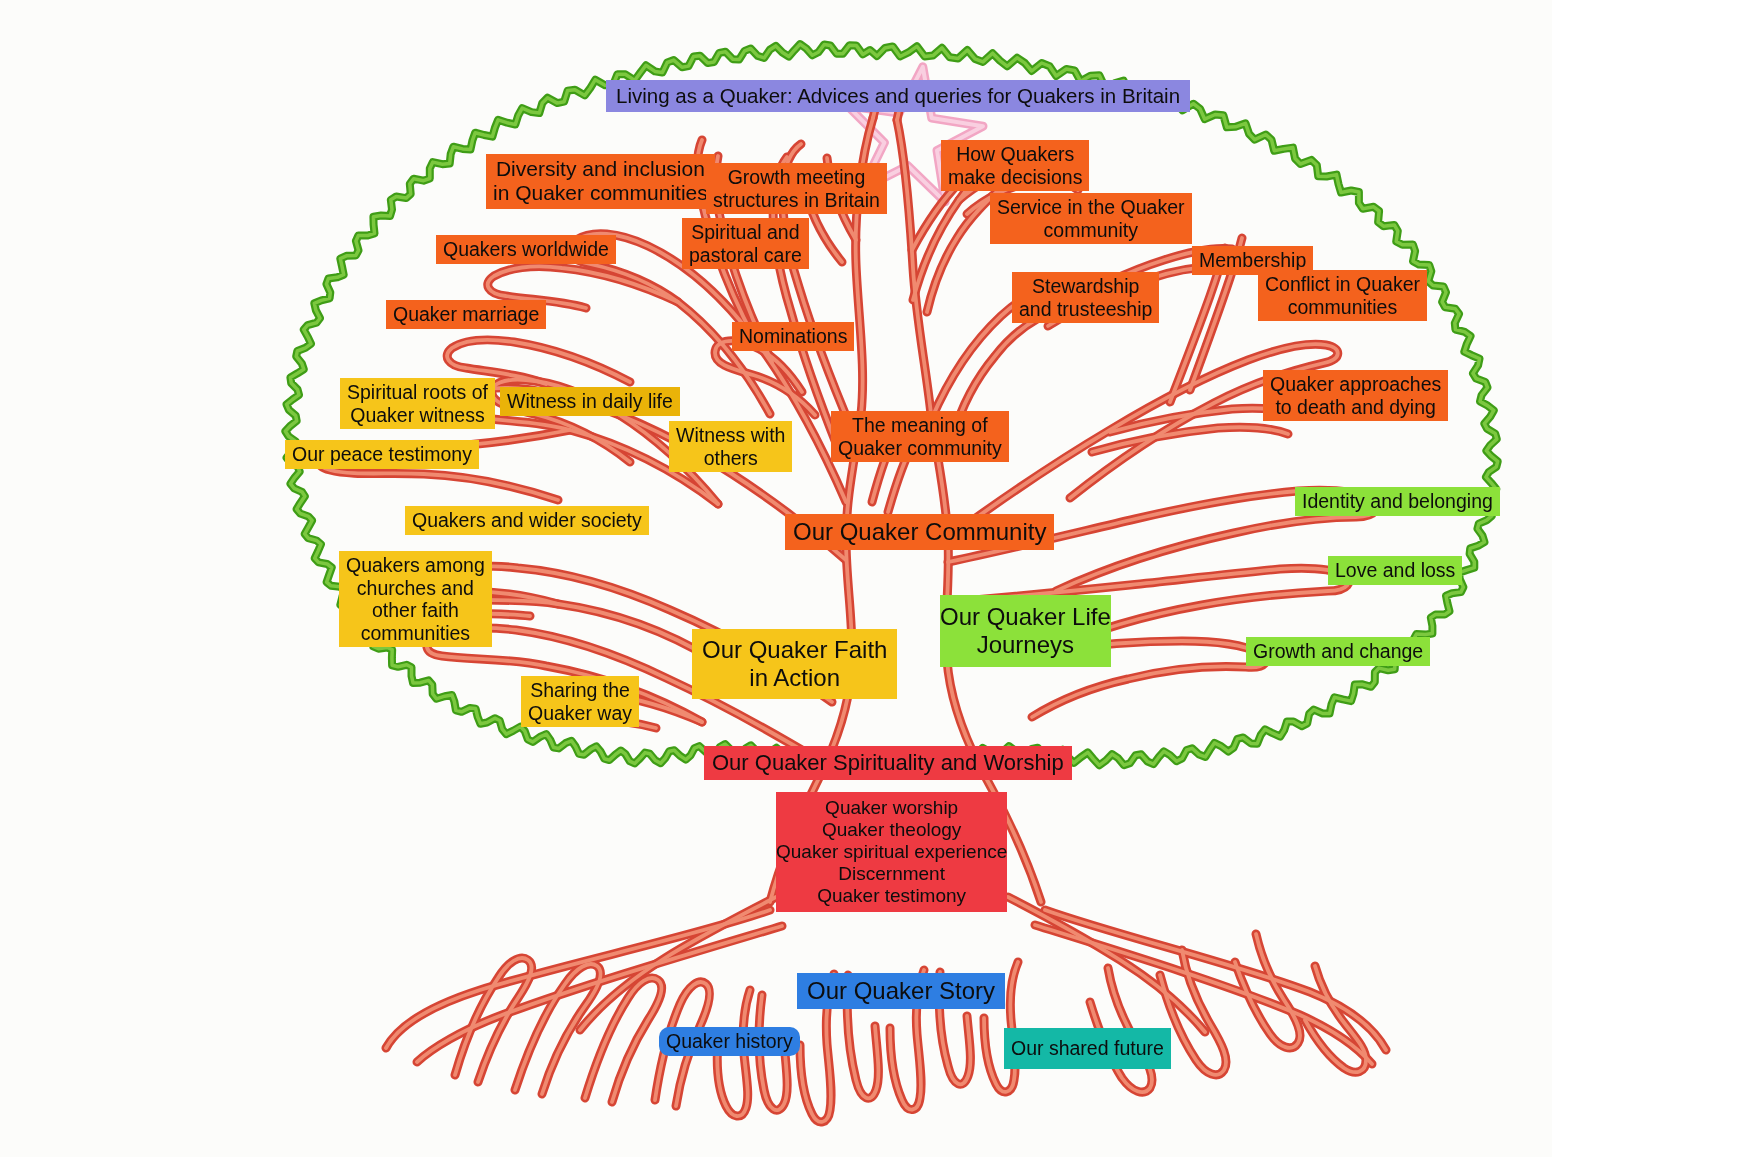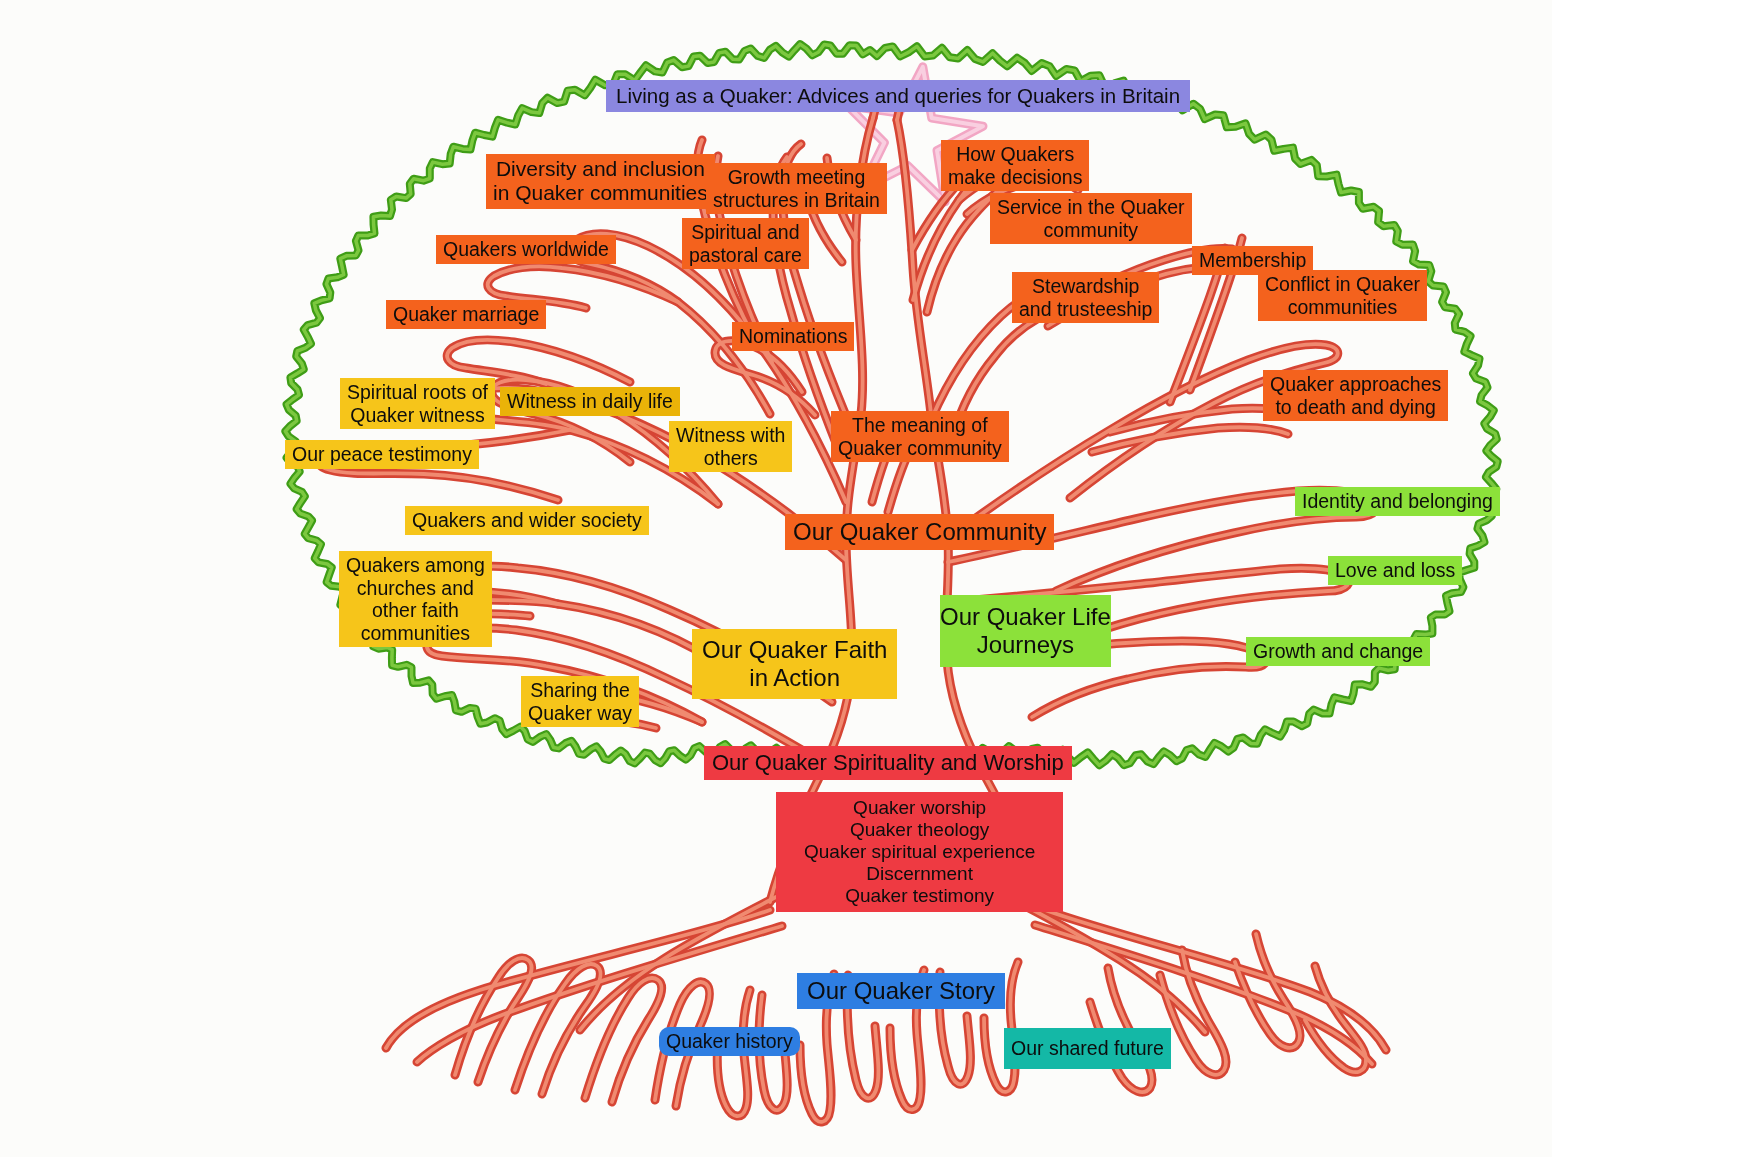--- a/index.html
+++ b/index.html
@@ -193,21 +193,21 @@
 communities</div>
       <div class="node-label" style="left: 1328px; top: 556px; font-size: 19.5px; padding: 3px 7px; background: rgb(140, 225, 58);">Love and loss</div>
       <div class="node-label" style="left: 940px; top: 595px; font-size: 24px; padding: 8px 0; background: rgb(140, 225, 58);">Our Quaker Life
 Journeys</div>
       <div class="node-label" style="left: 692px; top: 629px; font-size: 24px; padding: 7px 10px; background: rgb(246, 197, 26);">Our Quaker Faith
 in Action</div>
       <div class="node-label" style="left: 1246px; top: 637px; font-size: 19.5px; padding: 3px 7px; background: rgb(140, 225, 58);">Growth and change</div>
       <div class="node-label" style="left: 521px; top: 676px; font-size: 19.5px; padding: 3px 7px; background: rgb(246, 197, 26);">Sharing the
 Quaker way</div>
       <div class="node-label" style="left: 704px; top: 746px; font-size: 22px; padding: 4px 8px; background: rgb(238, 58, 66);">Our Quaker Spirituality and Worship</div>
-      <div class="node-label" style="left: 776px; top: 792px; font-size: 19px; padding: 5px 28px; background: rgb(238, 58, 66);">Quaker worship
+      <div class="node-label" style="left: 776px; top: 792px; font-size: 19px; padding: 5px 0; background: rgb(238, 58, 66);">Quaker worship
 Quaker theology
 Quaker spiritual experience
 Discernment
 Quaker testimony</div>
       <div class="node-label" style="left: 797px; top: 973px; font-size: 24px; padding: 4px 10px; background: rgb(46, 126, 226);">Our Quaker Story</div>
       <div class="node-label" style="left: 659px; top: 1027px; font-size: 19.5px; padding: 3px 7px; background: rgb(46, 126, 226); border-radius: 10px;">Quaker history</div>
       <div class="node-label" style="left: 1004px; top: 1028px; font-size: 19.5px; padding: 9px 7px; background: #14b8a6;">Our shared future</div>
     </div>
 </div>
 

